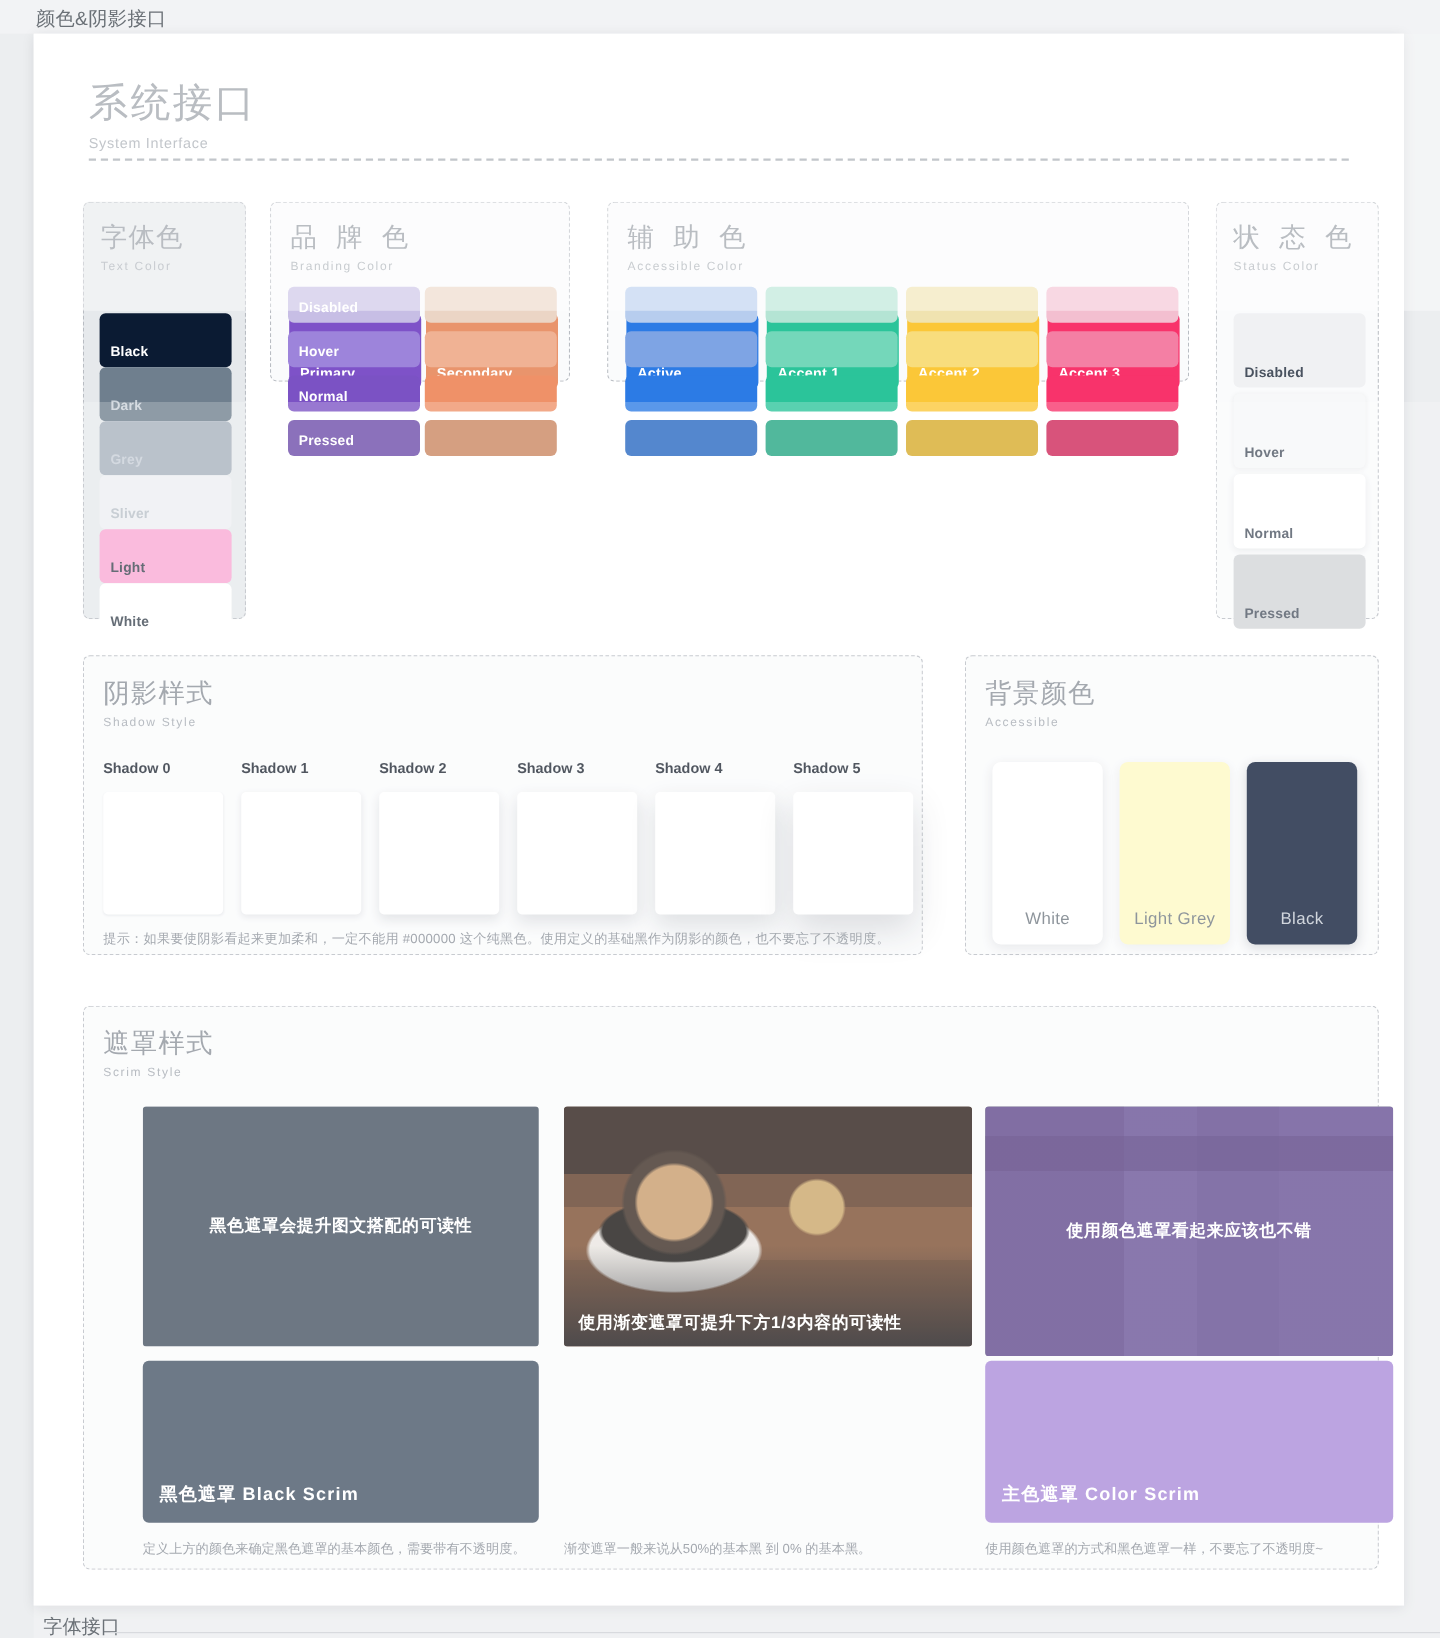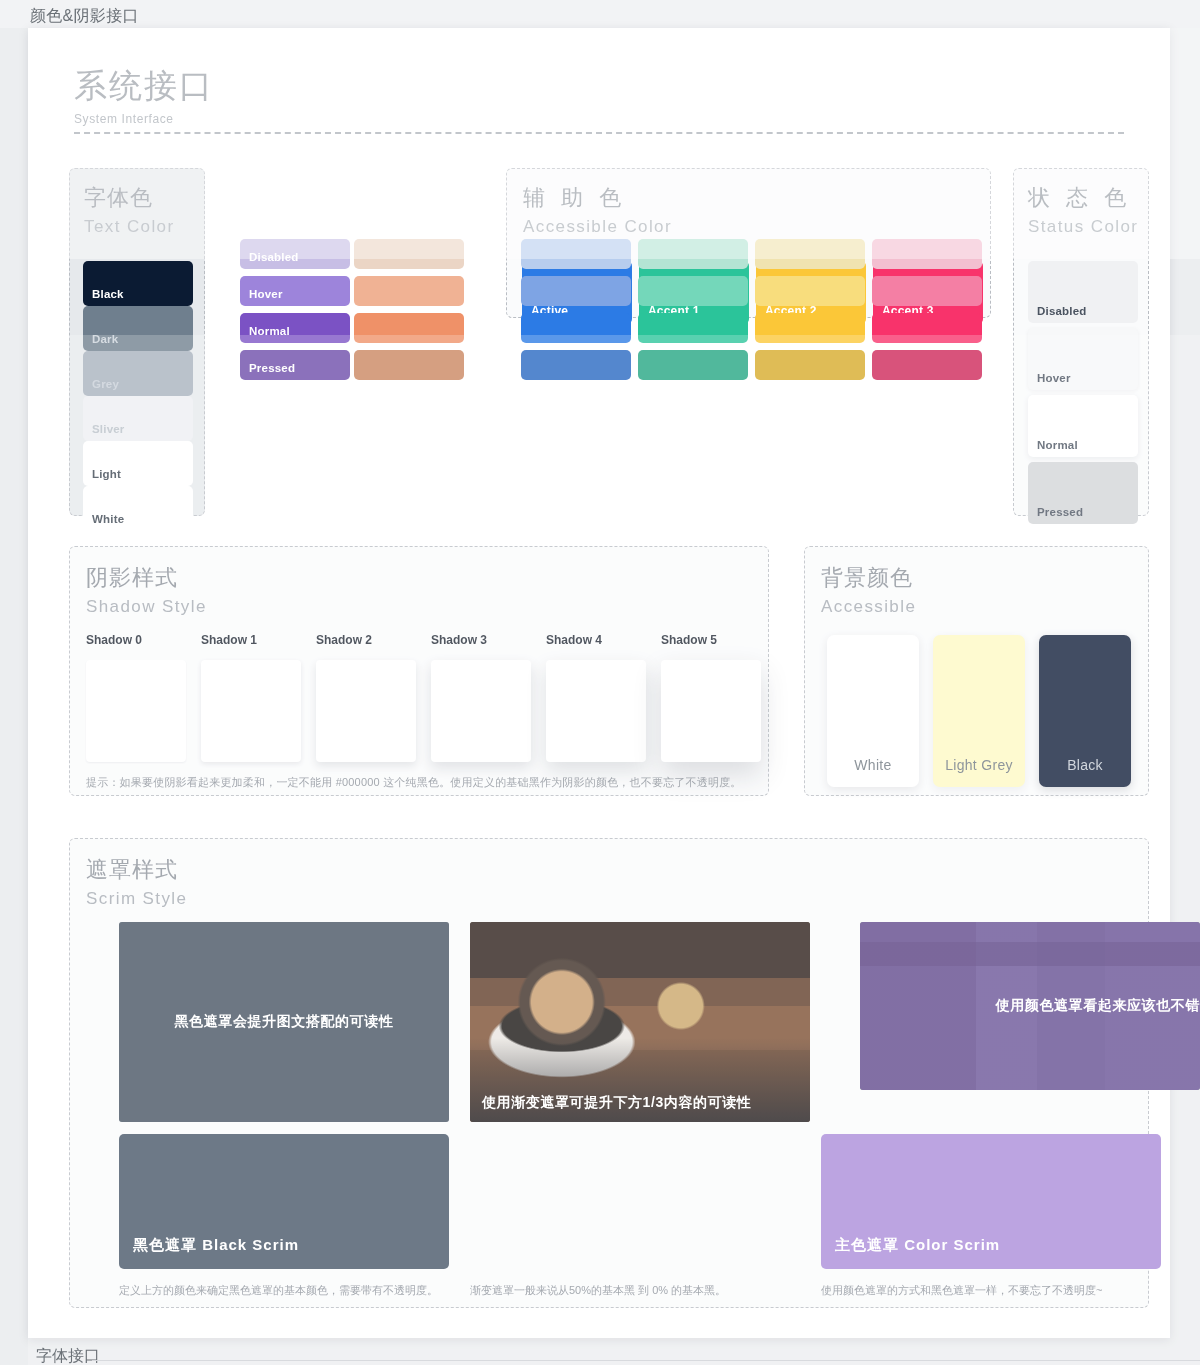--- a/index.html
+++ b/index.html
@@ -51,21 +51,21 @@
     position: absolute; left: 46px; top: 104px; width: 1050px; height: 0;
     border-top: 2px dashed #9aa0a8;
   }
 
   
   .panel {
     position: absolute; border: 1px dashed #b9bdc3; border-radius: 6px;
     background: #fafbfc;
   }
   .panel-title-cn { font-size: 22px; color: #8b9199; letter-spacing: 5px; font-weight: 400; }
-  .panel-title-en { font-size: 17px; color: #a4aab1; letter-spacing: 1.4px; margin-top: 4px; }
+  .panel-title-en { font-size: 10px; color: #a4aab1; letter-spacing: 1.4px; margin-top: 4px; }
   .panel-title-cn.tight { letter-spacing: 1px; }
 
   
   .sw { position: absolute; border-radius: 5px; }
   .sw-label {
     position: absolute; left: 9px; bottom: 6px;
     font-size: 11.5px; font-weight: bold; letter-spacing: .2px; text-align: right;
   }
   .sw-label.big { font-size: 12px; }
 
@@ -136,28 +136,40 @@
       </div>
       <div class="sw" style="left:13px; top:137px; width:110px; height:45px; background:#6F7F8E;">
         <span class="sw-label" style="color:#CBD3DA;">Dark</span>
       </div>
       <div class="sw" style="left:13px; top:182px; width:110px; height:45px; background:#A7B1BD;">
         <span class="sw-label" style="color:#C8CFD8;">Grey</span>
       </div>
       <div class="sw" style="left:13px; top:227px; width:110px; height:45px; background:#EDEFF2;">
         <span class="sw-label" style="color:#B9C0C8;">Sliver</span>
       </div>
-      <div class="sw" style="left:13px; top:272px; width:110px; height:45px; background:#ffffff;">
+      <div class="sw" style="left:13px; top:272px; width:110px; height:45px; background:#f9a8d4;">
         <span class="sw-label" style="color:#3A4450;">Light</span>
       </div>
       <div class="sw" style="left:13px; top:317px; width:110px; height:45px; background:#FFFFFF;">
         <span class="sw-label" style="color:#3A4450;">White</span>
       </div>
     </div>
 
+    <div class="panel" style="left:197px; top:140px; width:250px; height:150px;">
+      <div style="position:absolute; left:16px; top:14px;">
+        <div class="panel-title-cn">品 牌 色</div>
+        <div class="panel-title-en">Branding Color</div>
+      </div>
+      <div class="sw" style="left:15px; top:92px; width:110px; height:63px; background:#7E52C8;">
+        <span class="sw-label big" style="color:#FFFFFF;">Primary</span>
+      </div>
+      <div class="sw" style="left:129px; top:92px; width:110px; height:63px; background:#E9946C;">
+        <span class="sw-label big" style="color:#FFFFFF;">Secondary</span>
+      </div>
+    </div>
 
     <div>
       <div class="sw" style="left:212px; top:211px; width:110px; height:30px; background:#C7BEE5;">
         <span class="sw-label" style="color:#FFFFFF;">Disabled</span>
         </div>
       <div class="sw" style="left:212px; top:248px; width:110px; height:30px; background:#9D84DB;">
         <span class="sw-label" style="color:#FFFFFF;">Hover</span>
         </div>
       <div class="sw" style="left:212px; top:285px; width:110px; height:30px; background:#7B52C4;">
         <span class="sw-label" style="color:#FFFFFF;">Normal</span>
@@ -293,21 +305,21 @@
                radial-gradient(circle at 27% 40%, #c79a6a 0 11%, #3a2b22 12% 15%, transparent 16%),
                radial-gradient(ellipse at 27% 52%, #171310 0 17%, transparent 18%),
                radial-gradient(ellipse at 27% 60%, #e9e5e0 0 20%, transparent 21%),
                radial-gradient(circle at 62% 42%, #c9a567 0 9%, transparent 10%),
                linear-gradient(180deg,#2a1c16 0 28%,#5e3a26 28% 42%,#7a4c2f 42% 64%,#6a4127 64% 100%);
                background-color:#4a2f20;"></div>
         <div class="ov" style="background:linear-gradient(180deg, rgba(10,14,22,0) 58%, rgba(10,14,22,.80) 100%);"></div>
         <div class="scrim-cap bottom">使用渐变遮罩可提升下方1/3内容的可读性</div>
       </div>
 
-      <div class="scrim-img" style="left:790px; top:83px; width:340px; height:168px;justify-content:flex-end;">
+      <div class="scrim-img" style="left:751px; top:83px; width:340px; height:208px;">
         <div class="photo" style="background:
                linear-gradient(180deg,#8f97a2 0 12%,#3b4450 12% 26%,#9aa3ae 26% 100%),
                linear-gradient(90deg,#6f7885 0 34%,#b9c0c8 34% 52%,#8e97a3 52% 72%,#aab2bb 72% 100%);
                background-blend-mode:multiply; background-color:#8b939e;"></div>
         <div class="ov" style="background:rgba(130,88,190,.62);"></div>
         <div class="scrim-cap">使用颜色遮罩看起来应该也不错</div>
       </div>
 
       <div class="scrim-block" style="left:49px; top:295px; width:330px; height:135px; background:#455466;">
         <span class="blabel">黑色遮罩  Black Scrim</span>

